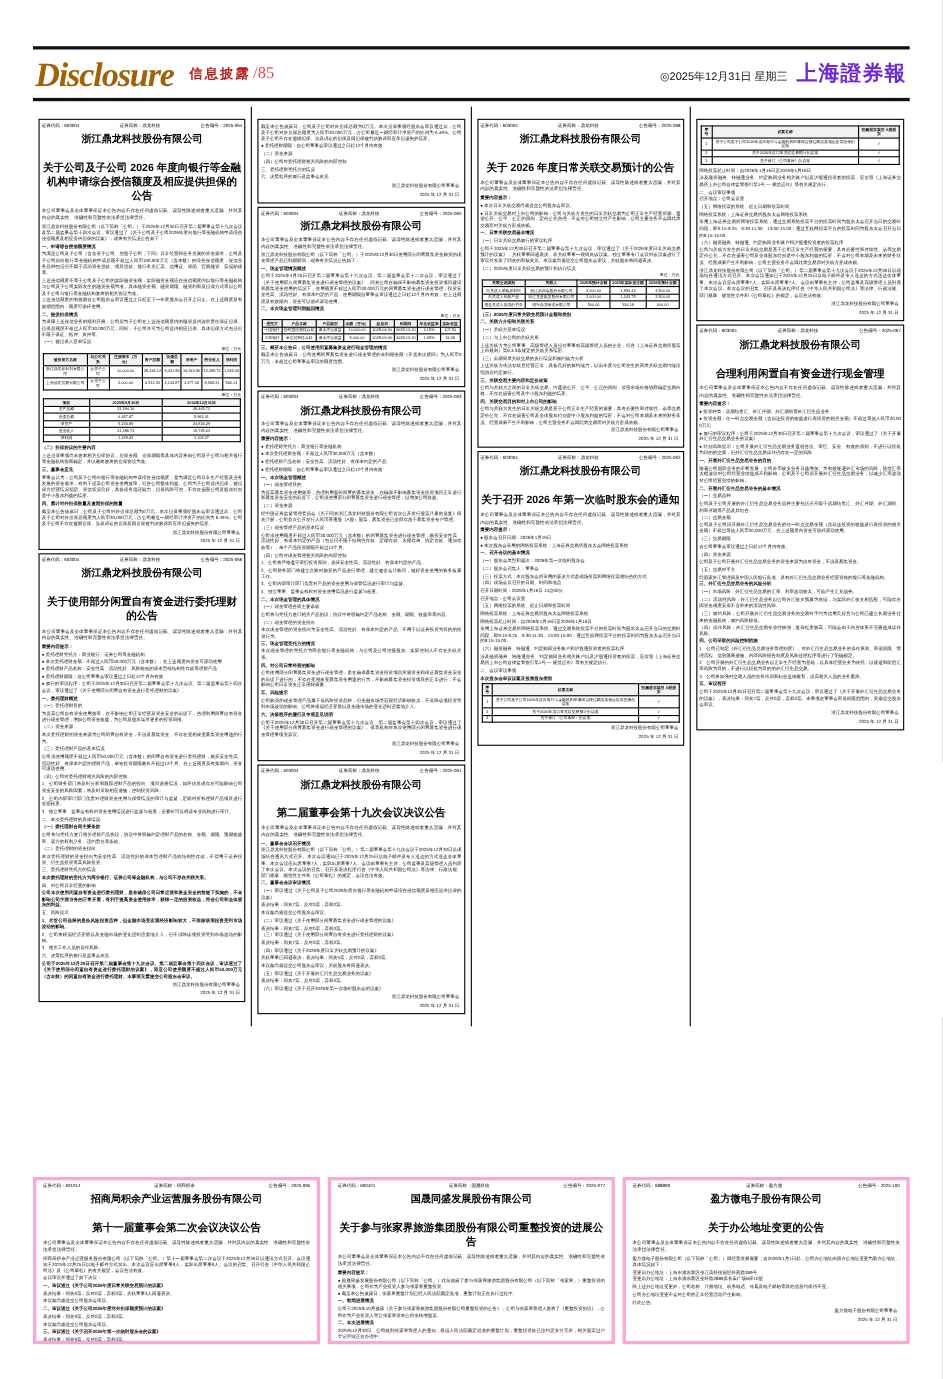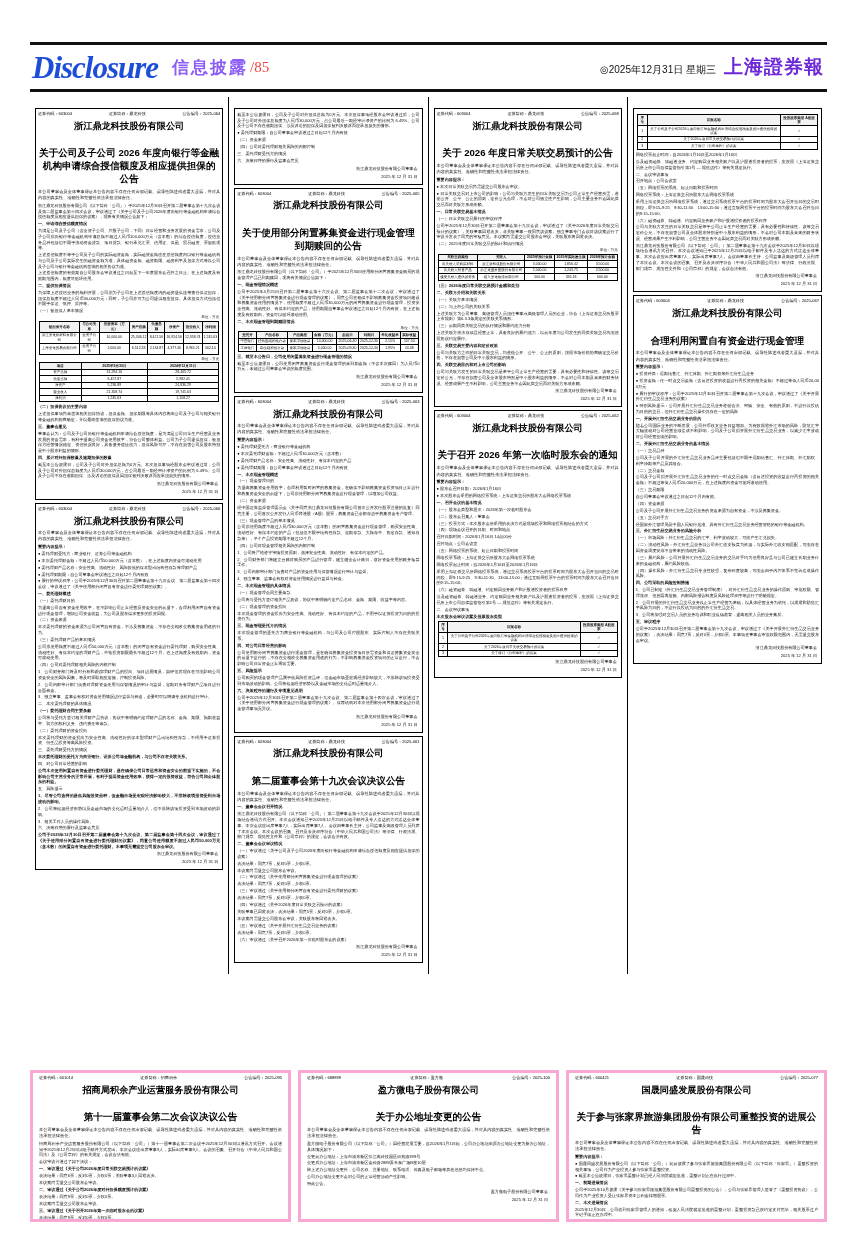--- a/index.html
+++ b/index.html
@@ -1,22 +1,22 @@
 <!DOCTYPE html>
 <html><head>
 <meta charset="utf-8">
 <style>
   html,body{margin:0;padding:0;background:#b9b9b9;}
   body{font-family:"Liberation Sans","DejaVu Sans",sans-serif;}
   .page{width:857px;height:1254px;background:#fff;position:relative;overflow:hidden;margin:0 auto;}
 
   
   .masthead{position:absolute;left:30px;top:42px;width:797px;height:44px;border-top:3px solid #111;border-bottom:3px solid #111;display:flex;align-items:center;}
-  .disclosure-word{font-family:"Liberation Serif","DejaVu Serif",serif;font-weight:bold;font-style:italic;font-size:31px;letter-spacing:-1px;color:#1d4ed8;padding-left:2px;line-height:1;}
-  .mast-cn{font-size:17px;font-weight:bold;color:#8b5cf6;margin-left:14px;letter-spacing:2px;}
+  .disclosure-word{font-family:"Liberation Serif","DejaVu Serif",serif;font-weight:bold;font-style:italic;font-size:31px;letter-spacing:-1px;color:#a16207;padding-left:2px;line-height:1;}
+  .mast-cn{font-size:12px;font-weight:bold;color:#b91c1c;margin-left:14px;letter-spacing:2px;}
   .mast-num{font-size:15px;color:#ef4444;margin-left:2px;font-family:"Liberation Serif",serif;}
   .mast-right{margin-left:auto;display:flex;align-items:baseline;gap:8px;padding-right:3px;}
   .mast-date{font-size:10px;color:#111;}
   .mast-paper{font-family:"Liberation Serif","DejaVu Serif",serif;font-size:19px;font-weight:bold;color:#6d28d9;letter-spacing:1px;}
 
   
   .grid{position:absolute;left:30px;top:97px;width:797px;}
   .cols{display:flex;gap:0;}
   .col{width:199.25px;box-sizing:border-box;padding:11px 5px;border-right:1px solid #000;}
   .col:last-child{border-right:none;}
@@ -167,20 +167,21 @@
 
         <div class="tick"></div>
 
         <div class="mainblock">
           <div class="codeline">
             <span>证券代码：603004</span>
             <span>证券简称：鼎龙科技</span>
             <span>公告编号：2025-066</span>
           </div>
           <div class="ttl l1">浙江鼎龙科技股份有限公司</div>
+          <div class="ttl l2">关于使用部分闲置自有资金进行委托理财的公告</div>
           <div class="sub">本公司董事会及全体董事保证本公告内容不存在任何虚假记载、误导性陈述或者重大遗漏，并对其内容的真实性、准确性和完整性依法承担法律责任。</div>
           <div class="p b">重要内容提示：</div>
           <div class="p">● 委托理财受托方：商业银行、证券公司等金融机构</div>
           <div class="p">● 本次委托理财金额：不超过人民币50,000万元（含本数），在上述额度内资金可滚动使用</div>
           <div class="p">● 委托理财产品名称：安全性高、流动性好、风险较低的保本型或结构性存款等理财产品</div>
           <div class="p">● 委托理财期限：自公司董事会审议通过之日起12个月内有效</div>
           <div class="p">● 履行的审议程序：公司于2025年12月30日召开第二届董事会第十九次会议、第二届监事会第十四次会议，审议通过了《关于使用部分闲置自有资金进行委托理财的议案》。</div>
           <div class="p b">一、委托理财概述</div>
           <div class="p">（一）委托理财目的</div>
           <div class="p">为提高公司自有资金使用效率，在不影响公司正常经营及资金安全的前提下，合理利用闲置自有资金进行现金管理，增加公司资金收益，为公司及股东谋求更多的投资回报。</div>
@@ -228,21 +229,20 @@
 
         <div class="tick"></div>
 
         <div class="mainblock">
           <div class="codeline">
             <span>证券代码：603004</span>
             <span>证券简称：鼎龙科技</span>
             <span>公告编号：2025-065</span>
           </div>
           <div class="ttl l1">浙江鼎龙科技股份有限公司</div>
-          <div class="ttl l2">关于使用部分闲置募集资金进行现金管理到期赎回的公告</div>
           <div class="sub">本公司董事会及全体董事保证本公告内容不存在任何虚假记载、误导性陈述或者重大遗漏，并对其内容的真实性、准确性和完整性依法承担法律责任。</div>
           <div class="p">浙江鼎龙科技股份有限公司（以下简称「公司」）于2025年12月30日使用部分闲置募集资金购买的现金管理产品已到期赎回，现将有关情况公告如下：</div>
           <div class="p b">一、现金管理情况概述</div>
           <div class="p">公司于2025年4月25日召开第二届董事会第十六次会议、第二届监事会第十二次会议，审议通过了《关于使用部分闲置募集资金进行现金管理的议案》，同意公司在确保不影响募集资金投资项目建设和募集资金使用的情况下，使用额度不超过人民币30,000万元的闲置募集资金进行现金管理，投资安全性高、流动性好、有保本约定的产品，使用期限自董事会审议通过之日起12个月内有效，在上述额度及有效期内，资金可以循环滚动使用。</div>
           <div class="p b">二、本次现金管理到期赎回情况</div>
           <div class="unit">单位：万元</div>
           <table class="t">
             <thead>
                 <tr>
               <th>受托方</th>
@@ -603,53 +603,53 @@
       <div class="p">本议案尚需提交公司股东会审议。</div>
       <div class="p b">三、审议通过《关于召开2026年第一次临时股东会的议案》</div>
       <div class="p">表决结果：同意9票，反对0票，弃权0票。</div>
       <div class="p">特此公告。</div>
       <div class="sign">招商局积余产业运营服务股份有限公司</div>
 
     </div>
 
     <div class="bbox">
       <div class="codeline">
+        <span>证券代码：600421</span>
+        <span>证券简称：国晟科技</span>
+        <span>公告编号：2025-077</span>
+      </div>
+      <div class="ttl l1">国晟同盛发展股份有限公司</div>
+      <div class="ttl l2">关于参与张家界旅游集团股份有限公司重整投资的进展公告</div>
+      <div class="sub">本公司董事会及全体董事保证本公告内容不存在任何虚假记载、误导性陈述或者重大遗漏，并对其内容的真实性、准确性和完整性依法承担法律责任。</div>
+      <div class="p b">重要内容提示：</div>
+      <div class="p">● 国晟同盛发展股份有限公司（以下简称「公司」）此前披露了参与张家界旅游集团股份有限公司（以下简称「张家界」）重整投资的相关事项，公司作为产业投资人参与张家界重整投资。</div>
+      <div class="p">● 截至本公告披露日，张家界重整计划已经人民法院裁定批准，重整计划正在执行过程中。</div>
+      <div class="p b">一、前期进展情况</div>
+      <div class="p">公司于2025年10月披露《关于参与张家界旅游集团股份有限公司重整投资的公告》，公司与张家界管理人签署了《重整投资协议》，公司作为产业投资人受让张家界资本公积金转增股票。</div>
+      <div class="p b">二、本次进展情况</div>
+      <div class="p">2025年12月30日，公司收到张家界管理人的通知，根据人民法院裁定批准的重整计划，重整投资款已按约定支付完毕，相关股票过户登记手续正在办理中。</div>
+      <div class="p b">三、对公司的影响</div>
+      <div class="p">本次重整投资不会对公司本年度经营业绩产生重大影响。公司将根据相关事项的进展情况，严格按照有关法律法规的规定和要求及时履行信息披露义务。</div>
+
+    </div>
+
+    <div class="bbox">
+      <div class="codeline">
         <span>证券代码：688899</span>
         <span>证券简称：盈方微</span>
         <span>公告编号：2025-100</span>
       </div>
       <div class="ttl l1">盈方微电子股份有限公司</div>
       <div class="ttl l2">关于办公地址变更的公告</div>
       <div class="sub">本公司董事会及全体董事保证本公告内容不存在任何虚假记载、误导性陈述或者重大遗漏，并对其内容的真实性、准确性和完整性依法承担法律责任。</div>
       <div class="p">盈方微电子股份有限公司（以下简称「公司」）因经营发展需要，自2026年1月1日起，公司办公地址由原办公地址变更为新办公地址，具体情况如下：</div>
       <div class="p">变更前办公地址：上海市浦东新区张江高科技园区科苑路399号</div>
       <div class="p">变更后办公地址：上海市浦东新区金科路2889弄长泰广场B座10层</div>
       <div class="p">除上述办公地址变更外，公司名称、注册地址、联系电话、传真及电子邮箱等其他信息均保持不变。</div>
       <div class="p">公司办公地址变更不会对公司的正常经营活动产生影响。</div>
       <div class="p">特此公告。</div>
       <div class="sign">盈方微电子股份有限公司董事会</div>
       <div class="sign">2025 年 12 月 31 日</div>
     </div>
 
-    <div class="bbox">
-      <div class="codeline">
-        <span>证券代码：600421</span>
-        <span>证券简称：国晟科技</span>
-        <span>公告编号：2025-077</span>
-      </div>
-      <div class="ttl l1">国晟同盛发展股份有限公司</div>
-      <div class="ttl l2">关于参与张家界旅游集团股份有限公司重整投资的进展公告</div>
-      <div class="sub">本公司董事会及全体董事保证本公告内容不存在任何虚假记载、误导性陈述或者重大遗漏，并对其内容的真实性、准确性和完整性依法承担法律责任。</div>
-      <div class="p b">重要内容提示：</div>
-      <div class="p">● 国晟同盛发展股份有限公司（以下简称「公司」）此前披露了参与张家界旅游集团股份有限公司（以下简称「张家界」）重整投资的相关事项，公司作为产业投资人参与张家界重整投资。</div>
-      <div class="p">● 截至本公告披露日，张家界重整计划已经人民法院裁定批准，重整计划正在执行过程中。</div>
-      <div class="p b">一、前期进展情况</div>
-      <div class="p">公司于2025年10月披露《关于参与张家界旅游集团股份有限公司重整投资的公告》，公司与张家界管理人签署了《重整投资协议》，公司作为产业投资人受让张家界资本公积金转增股票。</div>
-      <div class="p b">二、本次进展情况</div>
-      <div class="p">2025年12月30日，公司收到张家界管理人的通知，根据人民法院裁定批准的重整计划，重整投资款已按约定支付完毕，相关股票过户登记手续正在办理中。</div>
-      <div class="p b">三、对公司的影响</div>
-      <div class="p">本次重整投资不会对公司本年度经营业绩产生重大影响。公司将根据相关事项的进展情况，严格按照有关法律法规的规定和要求及时履行信息披露义务。</div>
-
-    </div>
-
   </div>
 
 </div>
 
 </body></html>

